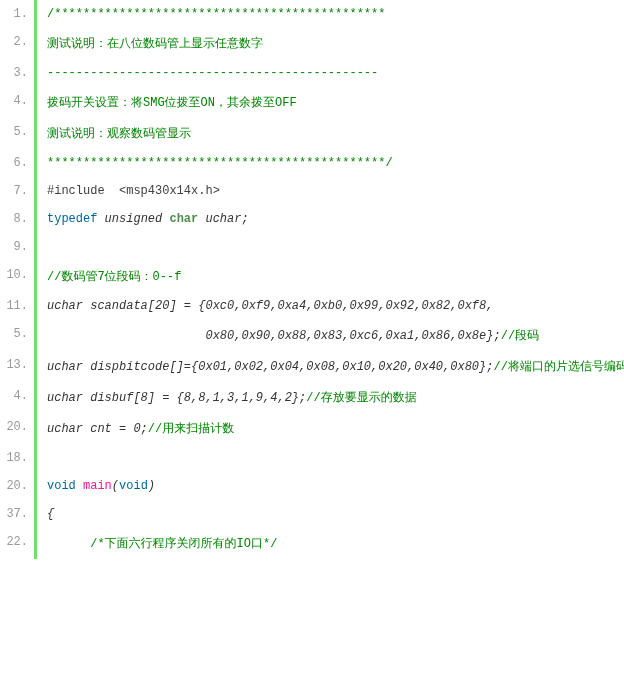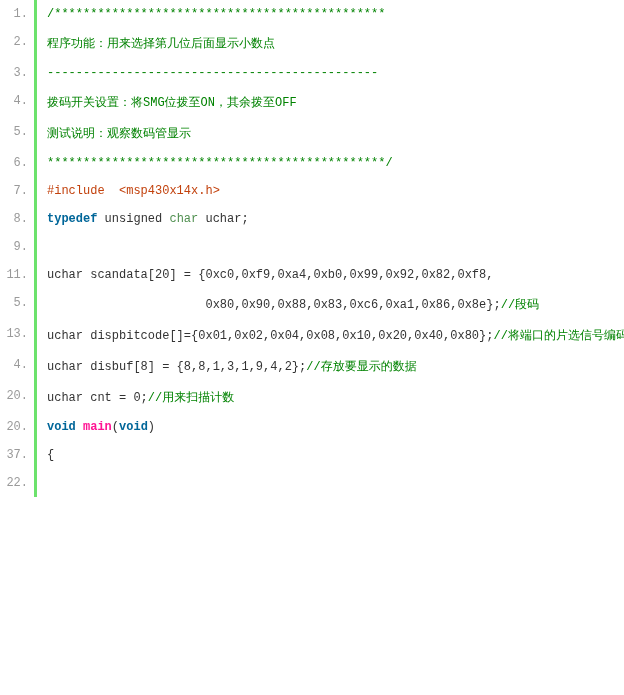--- a/index.html
+++ b/index.html
@@ -34,39 +34,39 @@
     flex-shrink: 0;
     margin-right: 10px;
   }
   .content {
     padding: 7px 0;
     white-space: pre;
     color: #333;
     flex: 1;
   }
   .tk-comment { color: #008200; }
-  .tk-keyword { color: #006699; font-weight: bold; }
-  .tk-type    { color: #4f8f4f; font-weight: normal; }
-  .tk-func    { color: #ff1493; font-weight: bold; }
-  .tk-plain   { color: #333333; }
-  .tk-pp      { color: #c2410c; }
+  .tk-keyword { color: #006699; font-weight: normal; }
+  .tk-type    { color: #4f8f4f; font-weight: bold; }
+  .tk-func    { color: #ff1493; }
+  .tk-plain   { color: #333333; font-style: italic; }
+  .tk-pp      { color: #404040; }
 </style>
 </head>
 <body>
 
 <div class="code-listing" id="listing">
     <div class="code-line">
       <div class="gutter">1.</div>
       <div class="bar"></div>
       <div class="content"><span class="tk-comment">/**********************************************</span></div>
     </div>
     <div class="code-line">
       <div class="gutter">2.</div>
       <div class="bar"></div>
-      <div class="content"><span class="tk-comment">程序功能：用来选择第几位后面显示小数点</span></div>
+      <div class="content"><span class="tk-comment">测试说明：在八位数码管上显示任意数字</span></div>
     </div>
     <div class="code-line">
       <div class="gutter">3.</div>
       <div class="bar"></div>
       <div class="content"><span class="tk-comment">----------------------------------------------</span></div>
     </div>
     <div class="code-line">
       <div class="gutter">4.</div>
       <div class="bar"></div>
       <div class="content"><span class="tk-comment">拨码开关设置：将SMG位拨至ON，其余拨至OFF</span></div>
@@ -90,20 +90,25 @@
       <div class="gutter">8.</div>
       <div class="bar"></div>
       <div class="content"><span class="tk-keyword">typedef</span><span class="tk-plain"> unsigned </span><span class="tk-type">char</span><span class="tk-plain"> uchar;</span></div>
     </div>
     <div class="code-line">
       <div class="gutter">9.</div>
       <div class="bar"></div>
       <div class="content"><span class="tk-plain"> </span></div>
     </div>
     <div class="code-line">
+      <div class="gutter">10.</div>
+      <div class="bar"></div>
+      <div class="content"><span class="tk-comment">//数码管7位段码：0--f</span></div>
+    </div>
+    <div class="code-line">
       <div class="gutter">11.</div>
       <div class="bar"></div>
       <div class="content"><span class="tk-plain">uchar scandata[20] = {0xc0,0xf9,0xa4,0xb0,0x99,0x92,0x82,0xf8,</span></div>
     </div>
     <div class="code-line">
       <div class="gutter">5.</div>
       <div class="bar"></div>
       <div class="content"><span class="tk-plain">                      0x80,0x90,0x88,0x83,0xc6,0xa1,0x86,0x8e};</span><span class="tk-comment">//段码</span></div>
     </div>
     <div class="code-line">
@@ -115,27 +120,32 @@
       <div class="gutter">4.</div>
       <div class="bar"></div>
       <div class="content"><span class="tk-plain">uchar disbuf[8] = {8,8,1,3,1,9,4,2};</span><span class="tk-comment">//存放要显示的数据</span></div>
     </div>
     <div class="code-line">
       <div class="gutter">20.</div>
       <div class="bar"></div>
       <div class="content"><span class="tk-plain">uchar cnt = 0;</span><span class="tk-comment">//用来扫描计数</span></div>
     </div>
     <div class="code-line">
+      <div class="gutter">18.</div>
+      <div class="bar"></div>
+      <div class="content"><span class="tk-plain"> </span></div>
+    </div>
+    <div class="code-line">
       <div class="gutter">20.</div>
       <div class="bar"></div>
       <div class="content"><span class="tk-keyword">void</span><span class="tk-plain"> </span><span class="tk-func">main</span><span class="tk-plain">(</span><span class="tk-keyword">void</span><span class="tk-plain">)</span></div>
     </div>
     <div class="code-line">
       <div class="gutter">37.</div>
       <div class="bar"></div>
       <div class="content"><span class="tk-plain">{</span></div>
     </div>
     <div class="code-line">
       <div class="gutter">22.</div>
       <div class="bar"></div>
-      <div class="content"><span class="tk-plain">      </span></div>
+      <div class="content"><span class="tk-plain">      </span><span class="tk-comment">/*下面六行程序关闭所有的IO口*/</span></div>
     </div>
   </div>
 
 </body></html>

